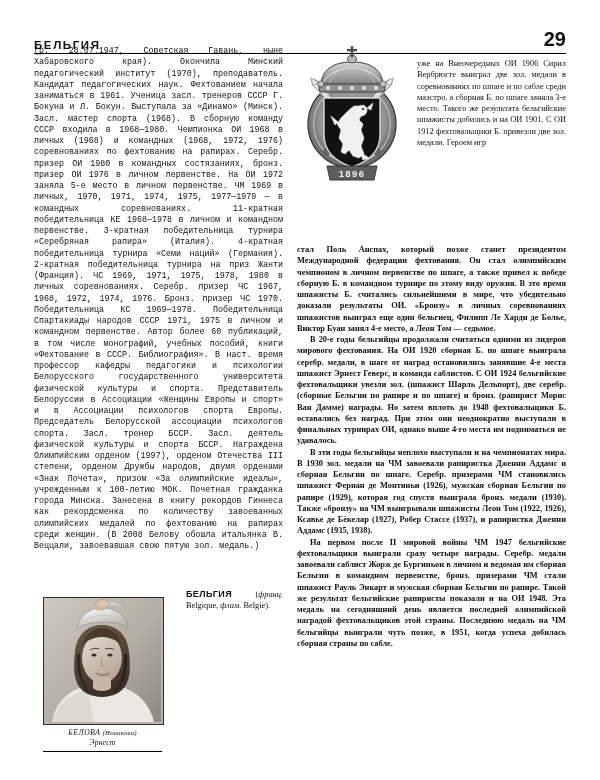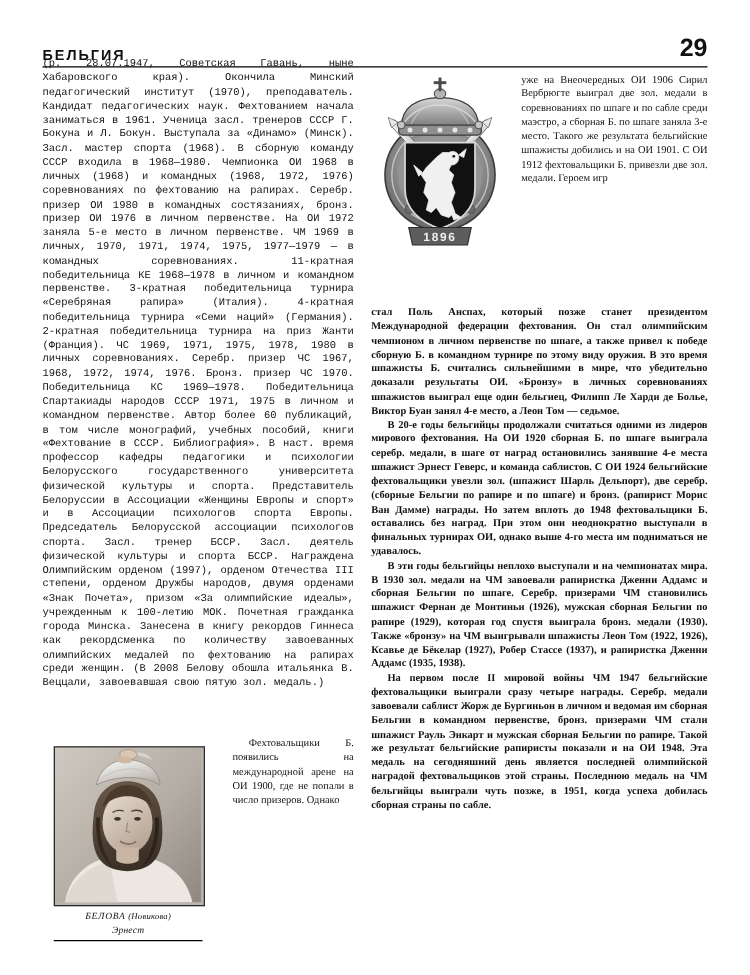--- a/index.html
+++ b/index.html
@@ -87,21 +87,21 @@
     left: 297px;
     top: 244px;
     width: 269px;
     font-weight: bold;
   }
 
   
   .emblem-wrap {
     position: absolute;
     left: 297px;
-    top: 56px;
+    top: 40px;
     width: 110px;
     height: 168px;
   }
   .emblem {
     position: absolute;
     left: 0;
     top: 0;
   }
 
   
@@ -254,21 +254,27 @@
   </div>
 
   <div class="col-wide col-text">
     <p class="noindent">стал Поль Анспах, который позже станет президентом Международной федерации фехтования. Он стал олимпийским чемпионом в личном первенстве по шпаге, а также привел к победе сборную Б. в командном турнире по этому виду оружия. В это время шпажисты Б. считались сильнейшими в мире, что убедительно доказали результаты ОИ. «Бронзу» в личных соревнованиях шпажистов выиграл еще один бельгиец, Филипп Ле Харди де Болье, Виктор Буан занял 4-е место, а Леон Том — седьмое.</p>
     <p>В 20-е годы бельгийцы продолжали считаться одними из лидеров мирового фехтования. На ОИ 1920 сборная Б. по шпаге выиграла серебр. медали, в шаге от наград остановились занявшие 4-е места шпажист Эрнест Геверс, и команда саблистов. С ОИ 1924 бельгийские фехтовальщики увезли зол. (шпажист Шарль Дельпорт), две серебр. (сборные Бельгии по рапире и по шпаге) и бронз. (рапирист Морис Ван Дамме) награды. Но затем вплоть до 1948 фехтовальщики Б. оставались без наград. При этом они неоднократно выступали в финальных турнирах ОИ, однако выше 4-го места им подниматься не удавалось.</p>
     <p>В эти годы бельгийцы неплохо выступали и на чемпионатах мира. В 1930 зол. медали на ЧМ завоевали рапиристка Дженни Аддамс и сборная Бельгии по шпаге. Серебр. призерами ЧМ становились шпажист Фернан де Монтиньи (1926), мужская сборная Бельгии по рапире (1929), которая год спустя выиграла бронз. медали (1930). Также «бронзу» на ЧМ выигрывали шпажисты Леон Том (1922, 1926), Ксавье де Бёкелар (1927), Робер Стассе (1937), и рапиристка Дженни Аддамс (1935, 1938).</p>
     <p>На первом после II мировой войны ЧМ 1947 бельгийские фехтовальщики выиграли сразу четыре награды. Серебр. медали завоевали саблист Жорж де Бургиньон в личном и ведомая им сборная Бельгии в командном первенстве, бронз. призерами ЧМ стали шпажист Рауль Энкарт и мужская сборная Бельгии по рапире. Такой же результат бельгийские рапиристы показали и на ОИ 1948. Эта медаль на сегодняшний день является последней олимпийской наградой фехтовальщиков этой страны. Последнюю медаль на ЧМ бельгийцы выиграли чуть позже, в 1951, когда успеха добилась сборная страны по сабле.</p>
   </div>
 
   <div class="entry">
-    <p>Фехтовальщики Б. появились на международной арене на ОИ 1900, где не попали в число призеров. Однако</p>
+    <p class="first">
+      <span class="headword">БЕЛЬГИЯ</span>
+      <span>&nbsp;&nbsp;(</span><span class="ital">франц.</span>
+      <span>Belgique,</span>
+      <span class="ital">флам.</span>
+      <span>Belgie).</span>
+    </p>
   </div>
 
   <div class="photo-box">
     <div class="photo-frame">
       <svg width="117" height="124" viewBox="0 0 117 124">
         <defs>
           <linearGradient id="bgph" x1="0" y1="0" x2="1" y2="1">
             <stop offset="0%" stop-color="#cfc9c1"></stop>
             <stop offset="55%" stop-color="#b4ada4"></stop>
             <stop offset="100%" stop-color="#8e8881"></stop>

